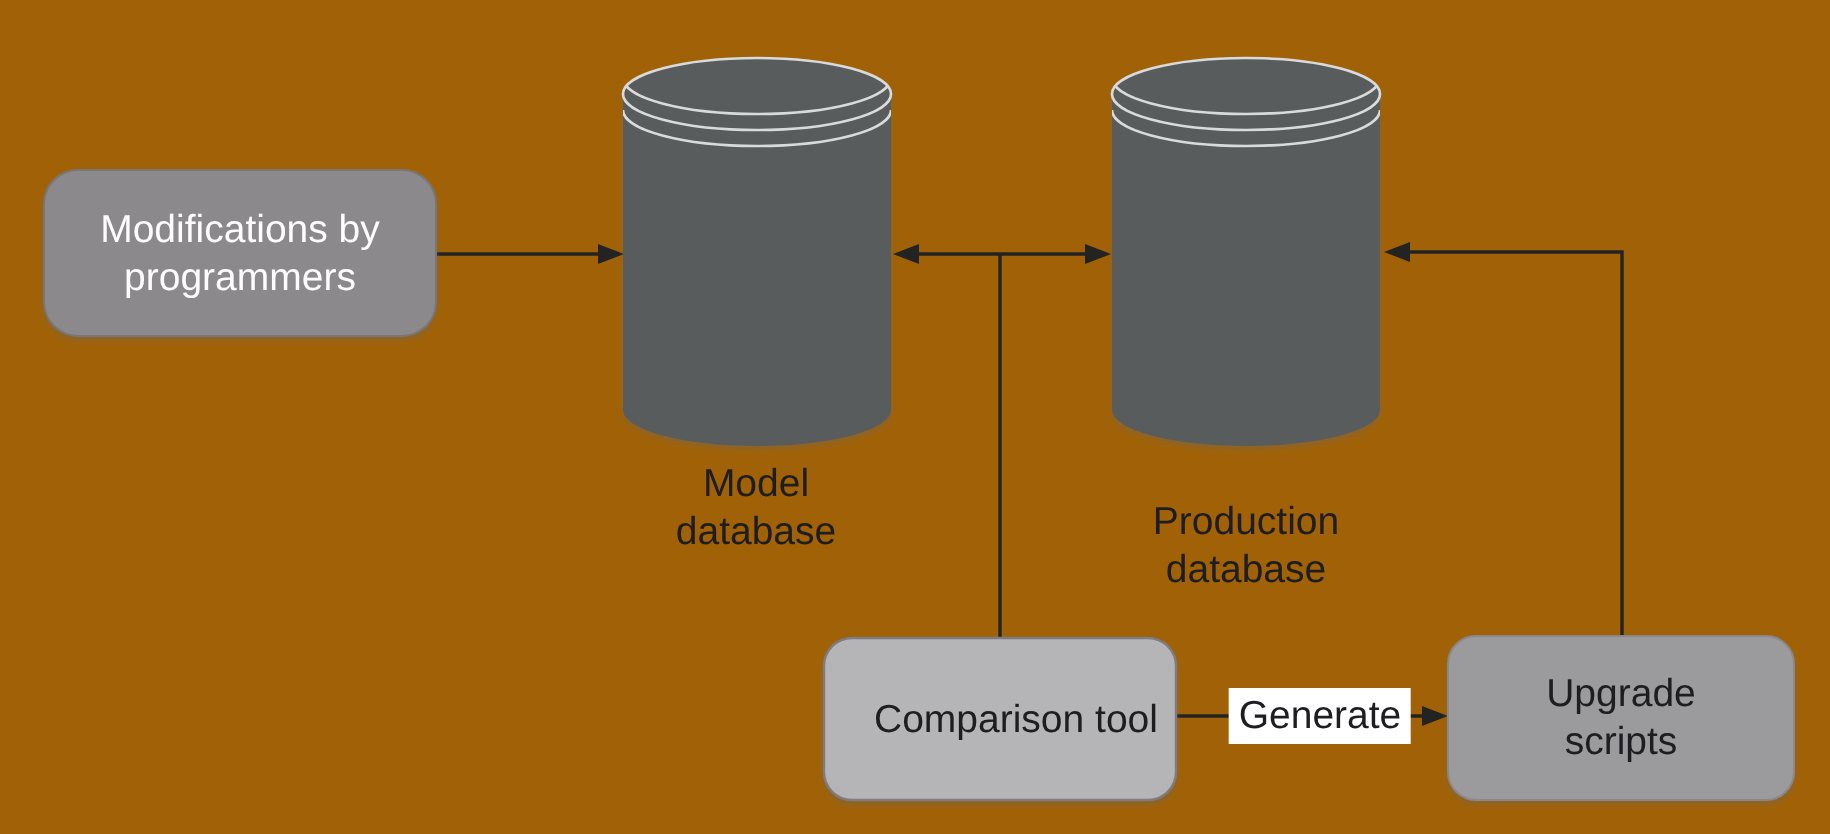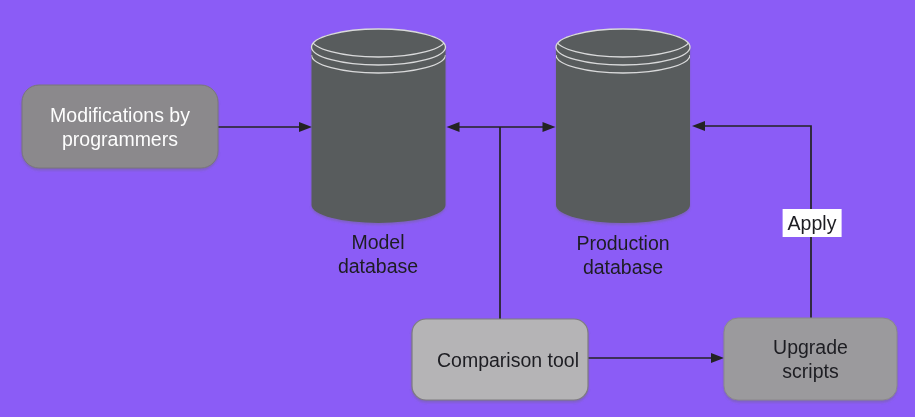--- a/index.html
+++ b/index.html
@@ -1,20 +1,20 @@
 <!DOCTYPE html>
 <html><head>
 <meta charset="utf-8">
 <style>
   html,body { margin:0; padding:0; background:#ffffff; }
   .stage {
     position: relative;
     width: 915px;
     height: 417px;
-    background: #8b5cf6;
+    background: #a16207;
     font-family: "Liberation Sans", sans-serif;
     overflow: hidden;
   }
   .stage svg { position:absolute; left:0; top:0; }
   .lbl {
     position: absolute;
     font-size: 19.5px;
     line-height: 24px;
     color: #1d1d22;
     text-align: center;
@@ -101,23 +101,23 @@
 
     <rect x="412" y="319" width="176" height="81" rx="14" fill="#b5b4b6" stroke="#7e7c7f" stroke-width="1.2" filter="url(#softshadow)"></rect>
 
     <rect x="724" y="318" width="173" height="82" rx="14" fill="#9b9a9d" stroke="#8a888b" stroke-width="1" filter="url(#softshadow)"></rect>
   </svg>
 
   <div class="lbl box-lbl light" style="left:22px; top:85px; width:196px; height:83px; padding:0 16px; box-sizing:border-box;">Modifications by programmers</div>
 
   <div class="lbl" style="left:317px; top:230px; width:122px;">Model database</div>
 
-  <div class="lbl" style="left:557px; top:231px; width:132px;">Production database</div>
+  <div class="lbl" style="left:557px; top:249px; width:132px;">Production database</div>
 
   <div class="lbl box-lbl" style="left:412px; top:319px; width:192px; height:81px; padding:0 22px; box-sizing:border-box;">Comparison tool</div>
 
   <div class="lbl box-lbl" style="left:724px; top:318px; width:173px; height:82px; padding:0 30px; box-sizing:border-box;border-radius:11px;">Upgrade scripts</div>
 
 
-  <div class="edge-lbl" style="left:812px; top:223px;">Apply</div>
 
+  <div class="edge-lbl" style="left:660px; top:358px;">Generate</div>
 
 </div>
 
 </body></html>

